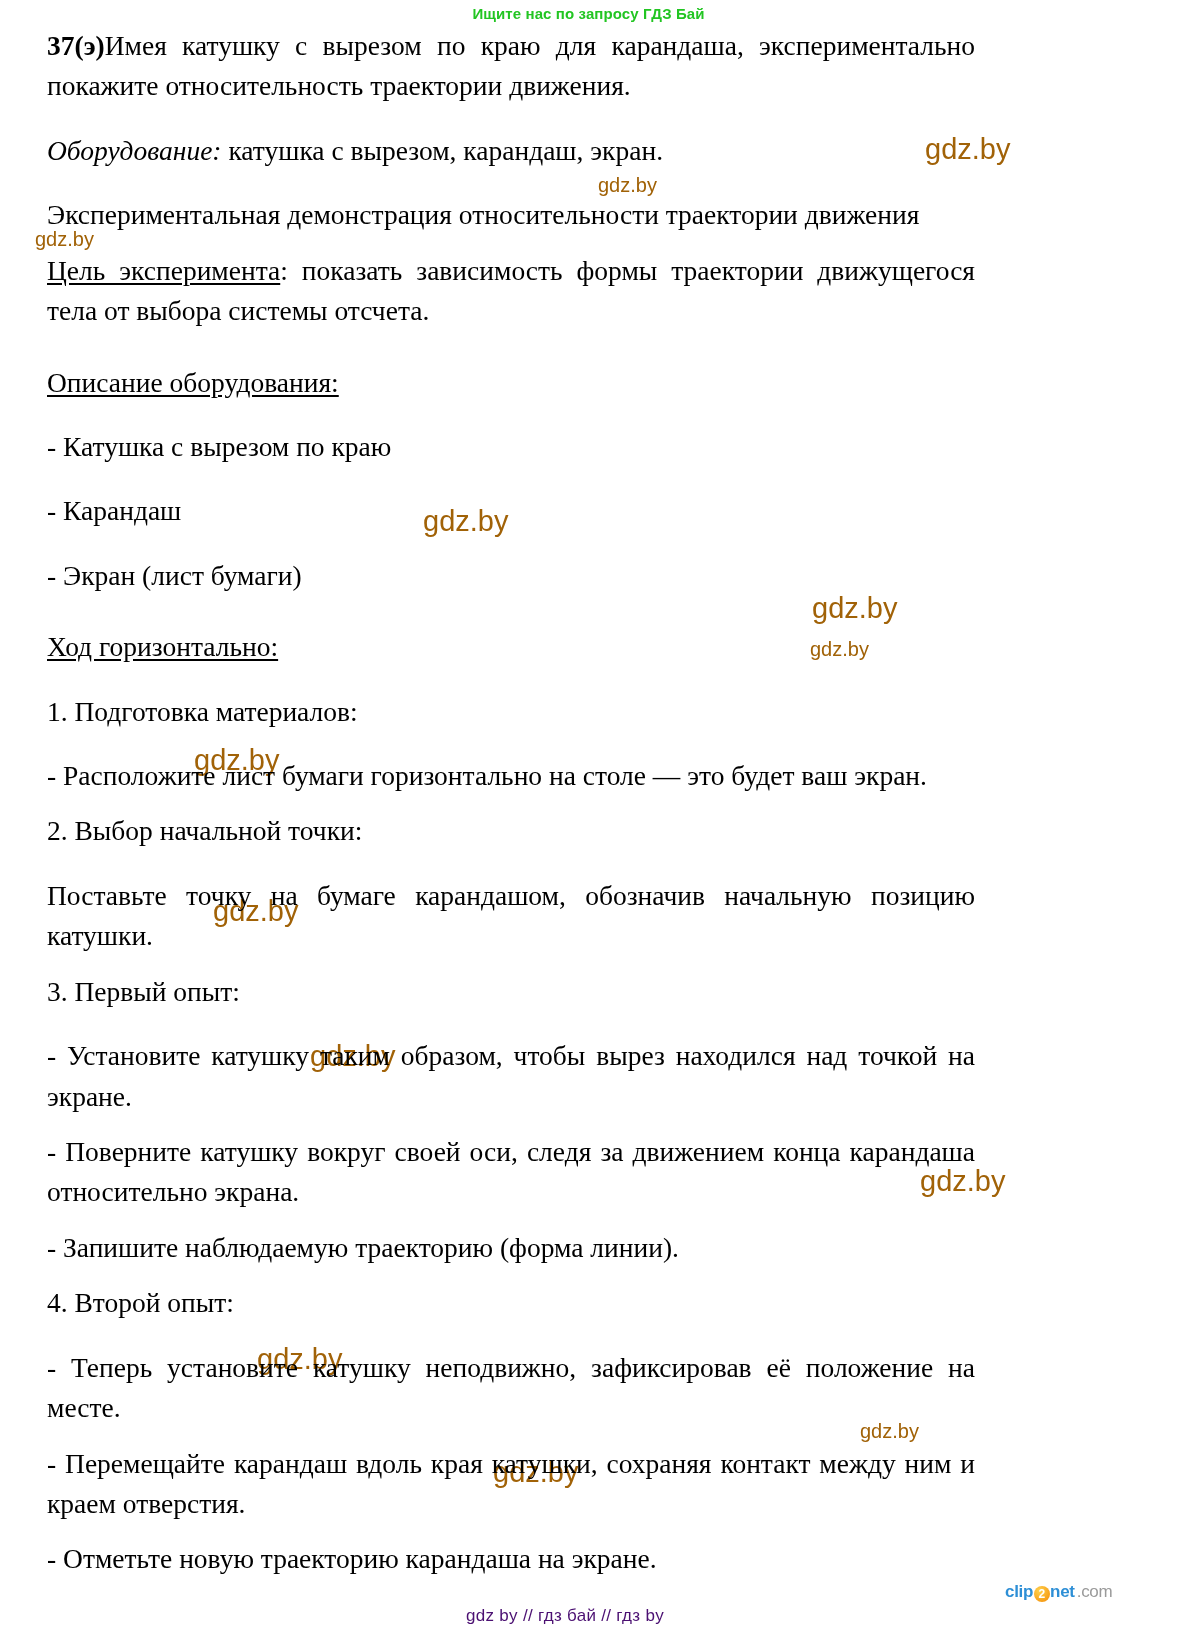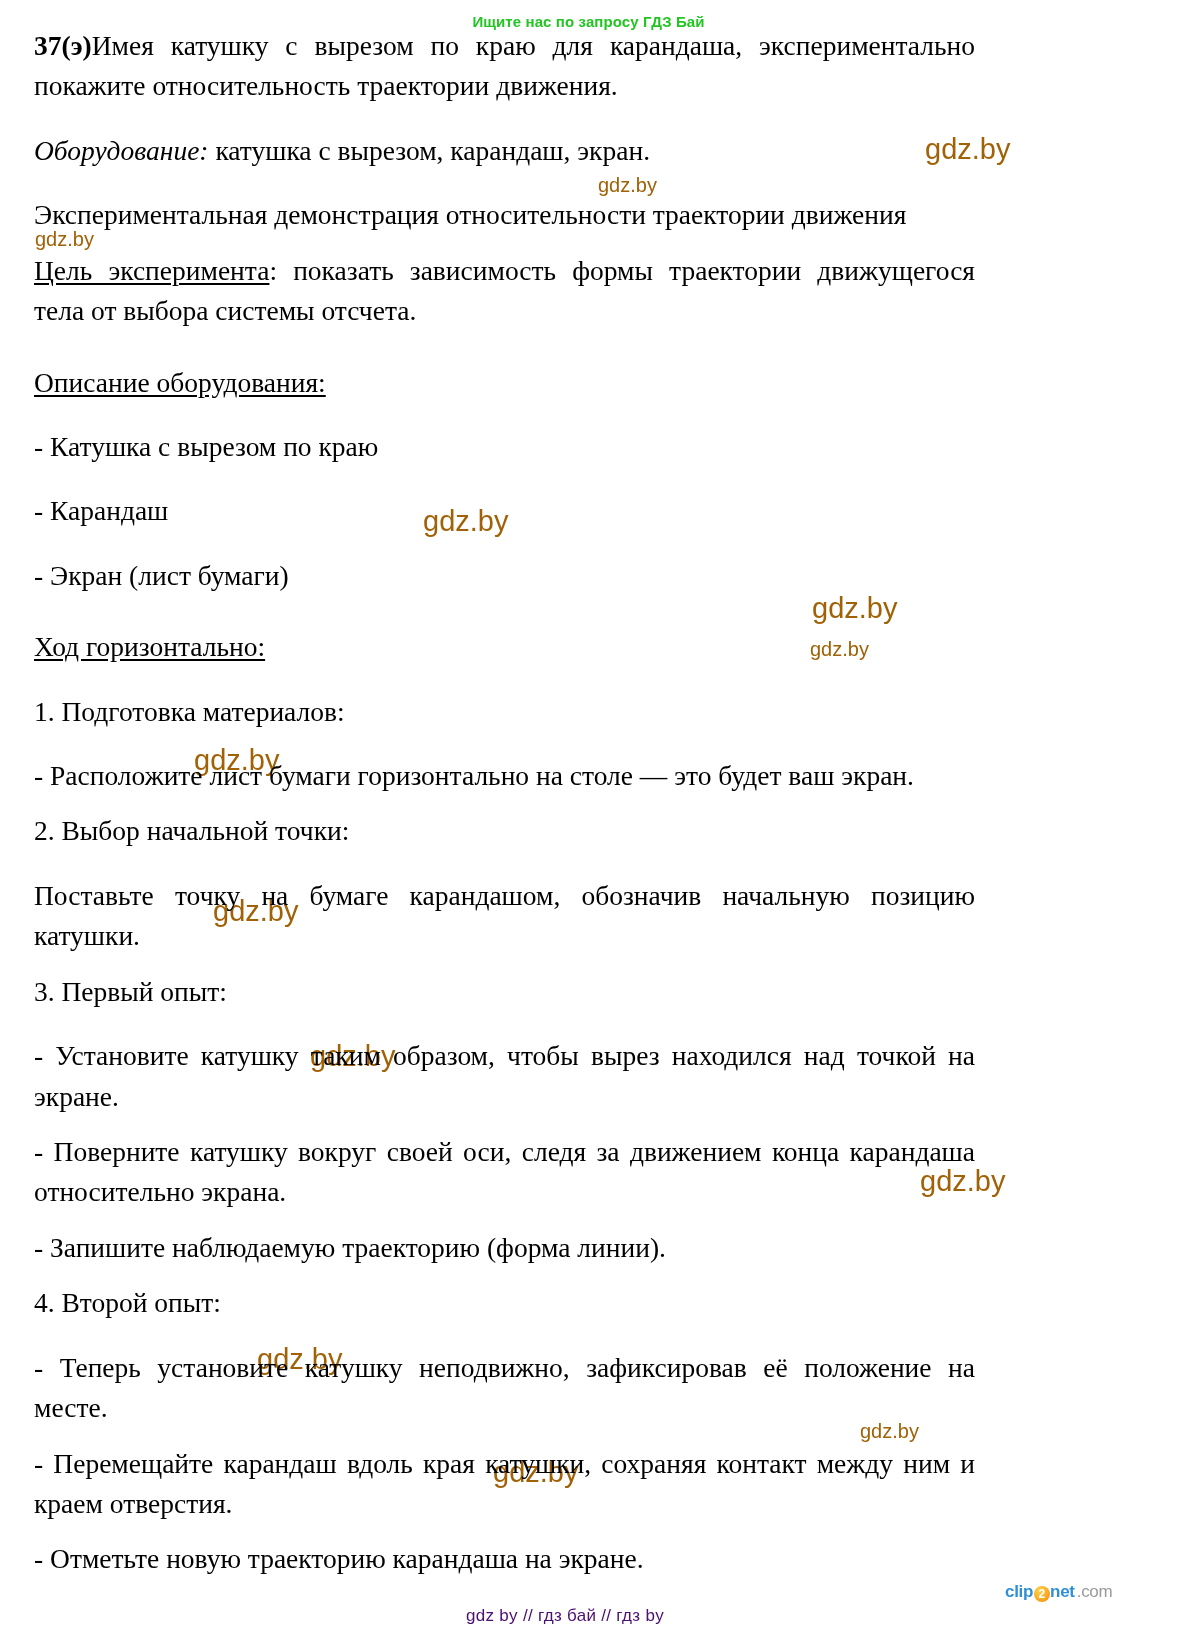--- a/index.html
+++ b/index.html
@@ -13,21 +13,21 @@
     height: 1638px;
     position: relative;
     font-family: "Liberation Serif", "DejaVu Serif", serif;
     color: #000000;
     overflow: hidden;
   }
 
   
   .promo-banner {
     position: absolute;
-    top: 8px;
+    top: 0;
     left: 0;
     width: 1177px;
     height: 26px;
     display: flex;
     align-items: center;
     justify-content: center;
   }
   .promo-banner .promo-text {
     font-family: "Liberation Sans", "DejaVu Sans", sans-serif;
     font-weight: bold;
@@ -36,21 +36,21 @@
     letter-spacing: .1px;
     white-space: nowrap;
   }
 
   
   .doc {
     position: absolute;
     top: 26px;
     left: 0;
     width: 1008px;
-    padding: 0 33px 0 34px;
+    padding: 0 33px 0 47px;
   }
 
   .para {
     font-size: 27.5px;
     line-height: 1.47;
     margin: 0 0 4px 0;
     text-align: justify;
     text-justify: inter-word;
     position: relative;
     z-index: 2;

